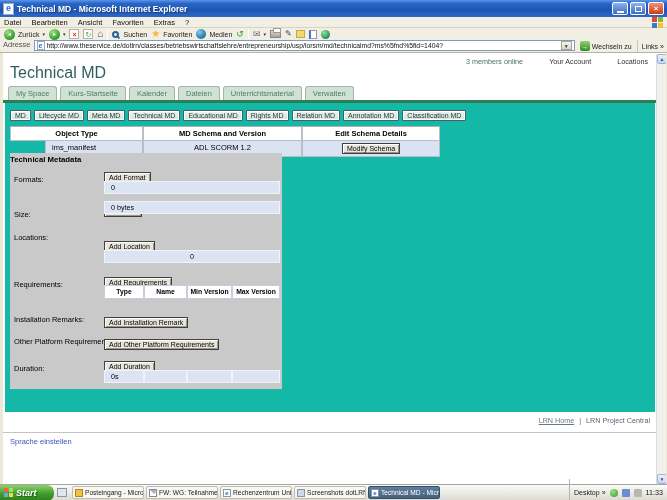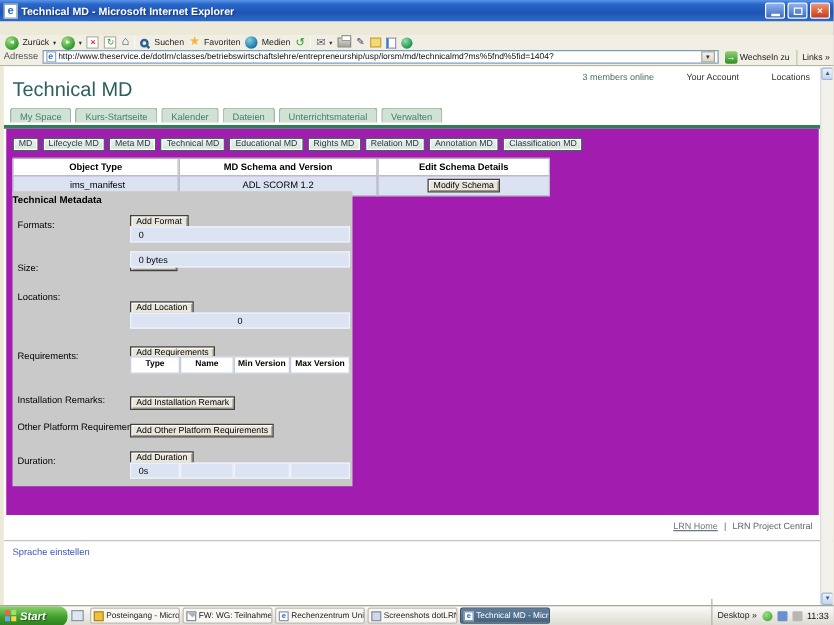--- a/index.html
+++ b/index.html
@@ -73,34 +73,34 @@
   .links-lbl { font-size:7px; color:#222; display:flex; align-items:center; gap:2px; border-left:1px solid #c9c5b4; padding-left:4px; }
 
   
   .viewport { position:absolute; top:53px; left:0; right:0; bottom:16px; background:#fff;
     border-left:3px solid #ece9d8; border-right:1px solid #ece9d8; overflow:hidden; }
   .session { position:absolute; top:4px; right:18px; display:flex; gap:26px; font-size:7.2px; color:#333; }
   .session .members { color:#47705f; }
   .page-title { position:absolute; top:11px; left:7px; font-size:16px; color:#2d5f5f; font-weight:500; }
   .tabsrow { position:absolute; top:33px; left:5px; display:flex; gap:3px; }
   .tab { background:#cfe2d4; border:1px solid #9fb6a8; border-bottom:none; border-radius:3px 3px 0 0;
-    font-size:7.5px; color:#4e7d6c; padding:2px 7px 0; }
+    font-size:7.5px; color:#4e7d6c; padding:2px 7px 12px; }
   .tab-underline { position:absolute; top:47px; left:0; right:10px; height:3px; background:#2f7c57; }
-  .mintpanel { position:absolute; top:50px; left:2px; right:11px; height:309px; background:#a21caf; }
+  .mintpanel { position:absolute; top:50px; left:2px; right:11px; height:309px; background:#14b8a6; }
 
   .mdbtns { position:absolute; top:7px; left:5px; display:flex; gap:3px; }
   .mdbtn { background:linear-gradient(#eef3ee,#d7e2d8); border:1px solid #44606a; box-shadow:inset 0 0 0 1px #fff;
     font-size:7px; color:#203a44; padding:1px 4px; border-radius:1px; }
 
   .schema { position:absolute; top:23px; left:5px; width:430px; font-size:7.5px; border-top:1px solid #b0b0b0; }
   .schema .srow { display:grid; grid-template-columns:133px 159px 138px; }
   .schema .cell { border:1px solid #b9bec9; border-top:none; padding:2px 3px; text-align:center; }
   .schema .hrow .cell { background:#fff; font-weight:bold; color:#000; }
   .schema .drow .cell { background:#dbe3f3; }
-  .schema .drow .cell.left { text-align:center; padding-left:6px; }
+  .schema .drow .cell.left { text-align:left; padding-left:6px;margin-left:35px; }
 
   .xpbtn { display:inline-block; background:#e8e5da; border:1px solid #404040;
     box-shadow:inset 1px 1px 0 #fff, inset -1px -1px 0 #9a968a; font-size:7px; color:#000; padding:1px 4px; }
 
   .formbox { position:absolute; top:50px; left:5px; width:272px; height:236px; background:#c9c9c9; }
   .form-title { position:absolute; top:2px; left:0; width:100%; text-align:left; font-weight:bold; font-size:7.8px; color:#000; }
   .flabel { position:absolute; left:4px; font-size:7.5px; color:#000; }
   .fctl { position:absolute; left:94px; width:176px; }
   .fieldrow { height:13px; background:#dce4f4; border:1px solid #eef2fa; font-size:7.2px; color:#000;
     display:flex; align-items:center; padding-left:6px; }
@@ -166,20 +166,35 @@
       <span class="wbtn">
           <span class="minbar"></span>
         </span>
       <span class="wbtn">
           <span class="restsq"></span>
         </span>
       <span class="wbtn close">×</span>
     </span>
   </div>
 
+  <div class="menubar">
+    <span>Datei</span>
+    <span>Bearbeiten</span>
+    <span>Ansicht</span>
+    <span>Favoriten</span>
+    <span>Extras</span>
+    <span>?</span>
+    <span class="spacer"></span>
+    <span class="winlogo">
+        <i></i>
+        <i></i>
+        <i></i>
+        <i></i>
+      </span>
+  </div>
 
   <div class="toolbar">
     <span class="tbgrp">
       <span class="circ">◄</span>
       <span>Zurück</span>
       <span class="caret">▾</span>
     </span>
     <span class="tbgrp">
       <span class="circ">►</span>
       <span class="caret">▾</span>

